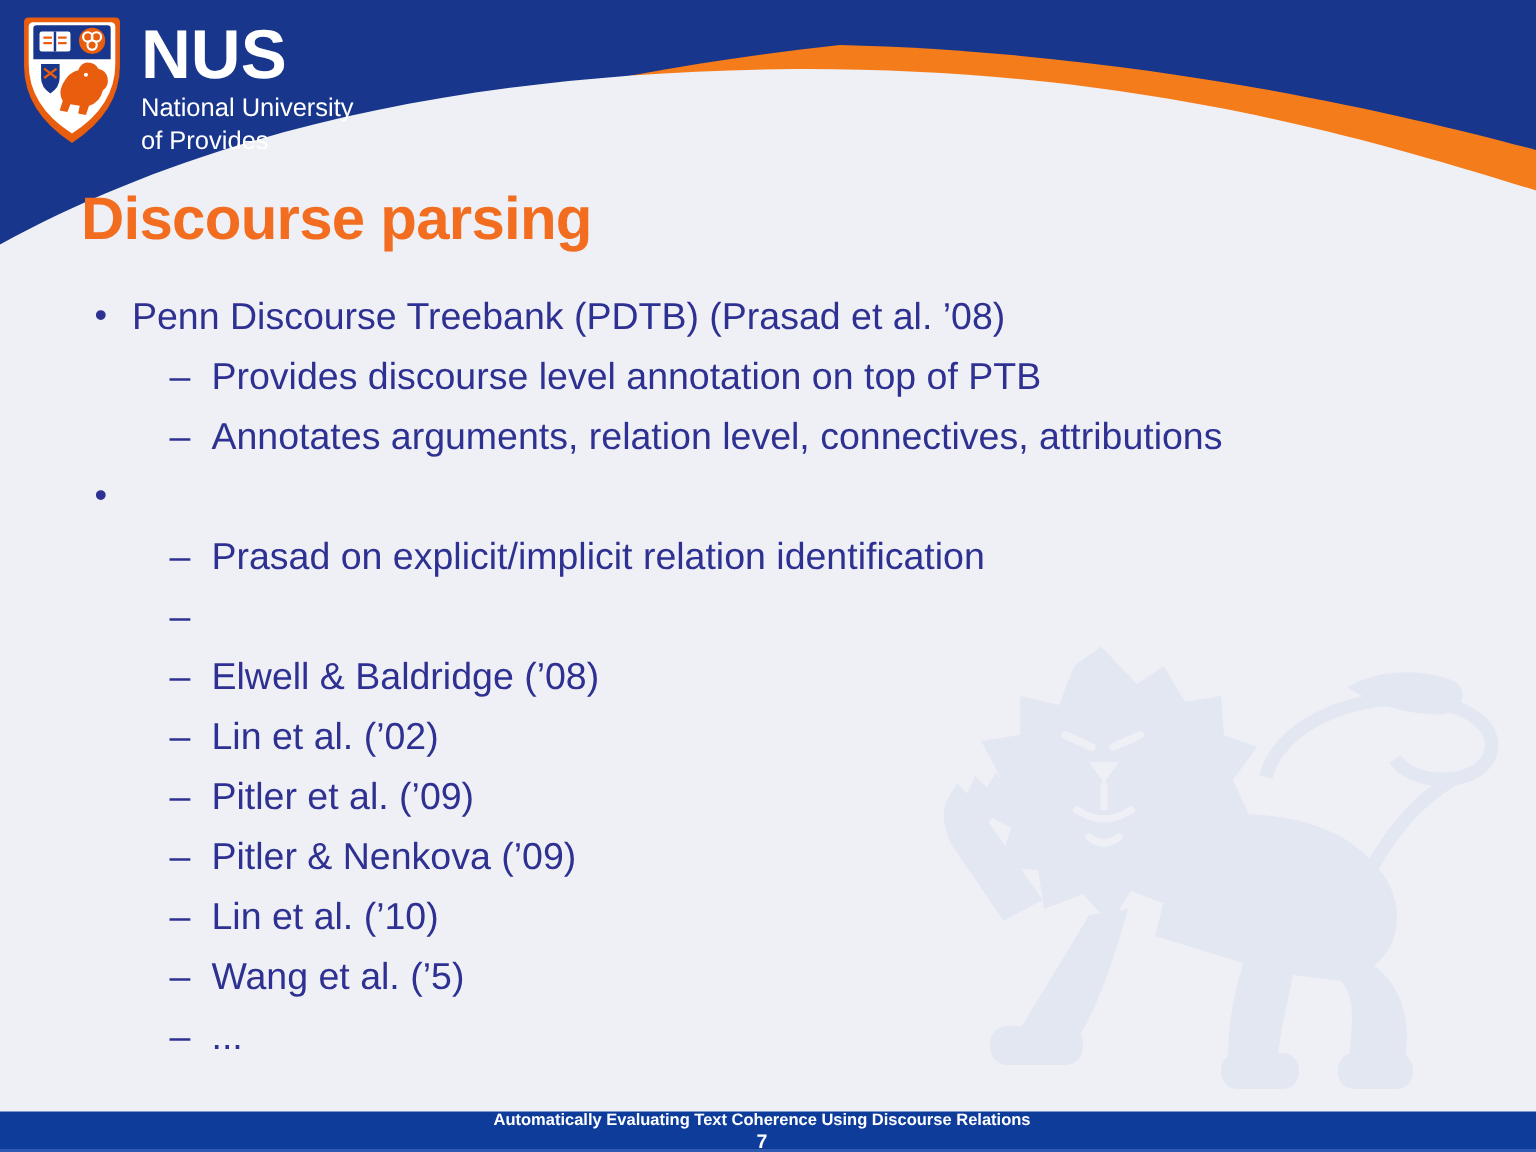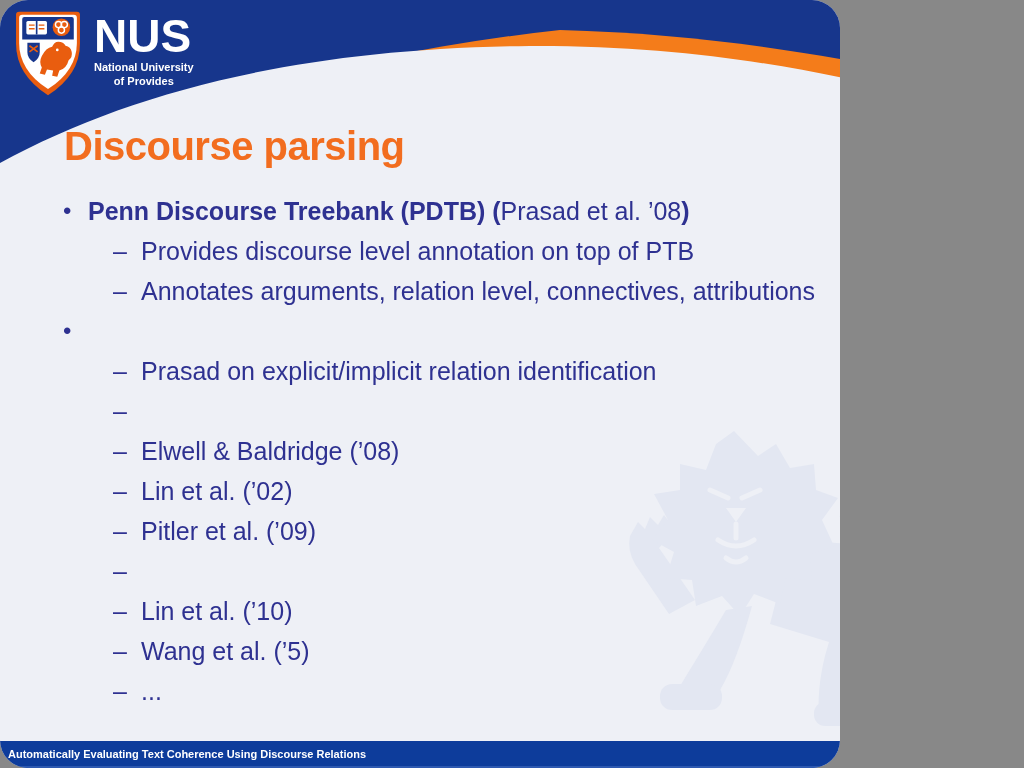--- a/index.html
+++ b/index.html
@@ -1,42 +1,43 @@
 <!DOCTYPE html>
 <html><head>
 <meta charset="utf-8">
 <style>
   html,body{margin:0;padding:0;background:#888;}
   .slide{
-    position:relative;width:840px;height:768px;overflow:hidden;
-    background:#eef0f6;font-family:"Liberation Sans",sans-serif;border-radius:28px;
+    position:relative;width:1024px;height:768px;overflow:hidden;
+    background:#eef0f6;font-family:"Liberation Sans",sans-serif;
   }
   .header-svg{position:absolute;top:0;left:0;z-index:1;}
   .logo{position:absolute;top:10px;left:15px;z-index:3;display:flex;align-items:flex-start;}
   .logo-shield{width:66px;height:88px;}
   .logo-textblock{margin-left:13px;margin-top:6px;color:#fff;}
   .logo-acronym{font-size:46px;font-weight:bold;line-height:0.9;letter-spacing:0px;}
-  .logo-sub{font-size:11px;font-weight:bold;line-height:1.25;margin-top:4px;text-align:center;}
+  .logo-sub{font-size:17px;font-weight:normal;line-height:1.25;margin-top:4px;}
   .slide-title{
-    position:absolute;left:64px;top:124px;z-index:4;
+    position:absolute;left:54px;top:124px;z-index:4;
     font-size:40px;font-weight:bold;letter-spacing:-0.5px;color:#f26d1f;
   }
   .watermark{position:absolute;left:600px;top:428px;z-index:1;}
   .content{position:absolute;left:0;top:191px;width:1024px;z-index:2;color:#2e3191;}
   .row{display:flex;height:40px;line-height:40px;font-size:25px;white-space:nowrap;}
   .row.l1{padding-left:63px;}
   .row.l1 .marker{width:25px;font-size:24px;}
   .row.l2{padding-left:113px;}
   .row.l2 .marker{width:28px;}
-  .seg.b{font-weight:bold;margin-top:16px;}
+  .seg.b{font-weight:normal;margin-top:16px;}
   .footer{
     position:absolute;left:0;bottom:0;width:1024px;height:27px;z-index:5;
     background:#0d3c9b;color:#fff;display:flex;align-items:center;
     justify-content:space-between;box-sizing:border-box;padding:0 16px 0 8px;
     border-bottom:2px solid #2e59b0;
+    flex-direction:column;
   }
   .footer-title{font-size:11px;font-weight:bold;}
   .footer-page{font-size:13px;font-weight:bold;}
 </style>
 </head>
 <body>
 
 <div class="slide">
 
   <svg class="header-svg" width="1024" height="230" viewBox="0 0 1024 230">
@@ -143,20 +144,21 @@
       <div class="row l2">
         <span class="marker">–</span>
         <span class="text"><span class="seg">Lin et al. (’02)</span></span>
       </div>
       <div class="row l2">
         <span class="marker">–</span>
         <span class="text"><span class="seg">Pitler et al. (’09)</span></span>
       </div>
       <div class="row l2">
         <span class="marker">–</span>
+        <span class="text"><span class="seg">Pitler &amp; Nenkova (’09)</span></span>
       </div>
       <div class="row l2">
         <span class="marker">–</span>
         <span class="text"><span class="seg">Lin et al. (’10)</span></span>
       </div>
       <div class="row l2">
         <span class="marker">–</span>
         <span class="text"><span class="seg">Wang et al. (’5)</span></span>
       </div>
       <div class="row l2">

